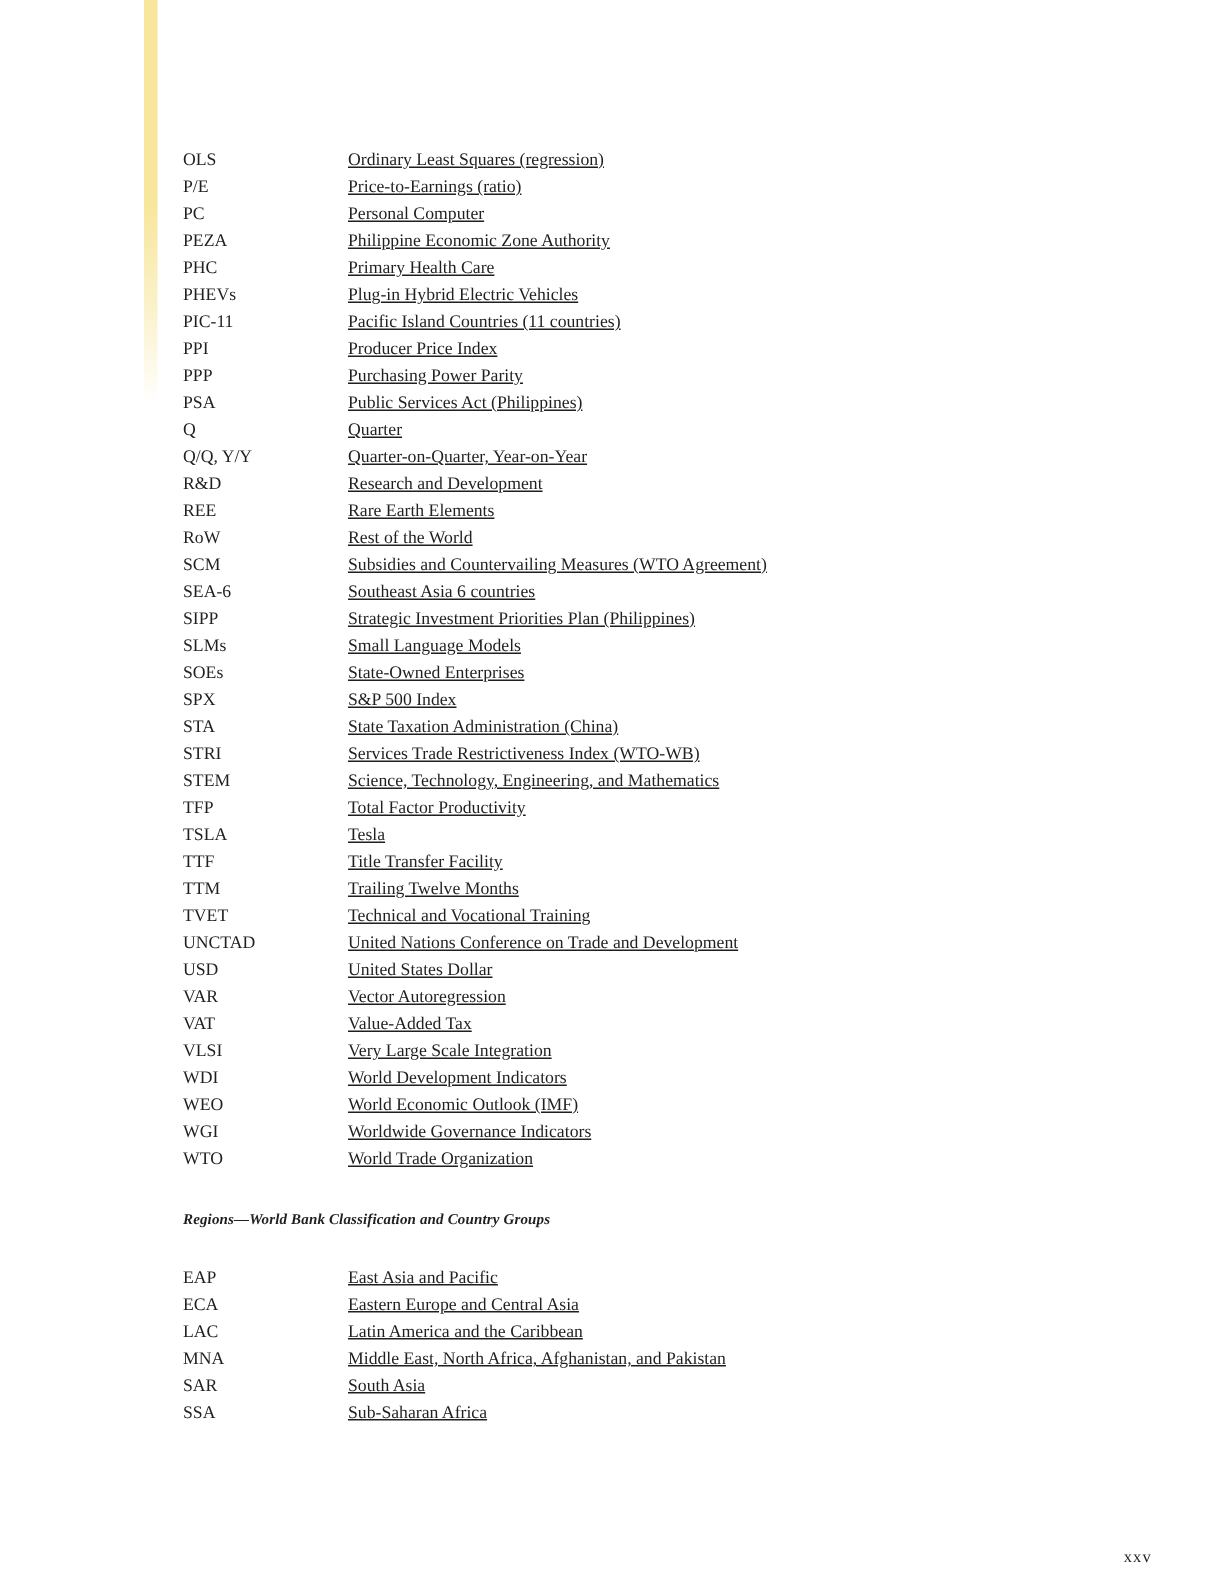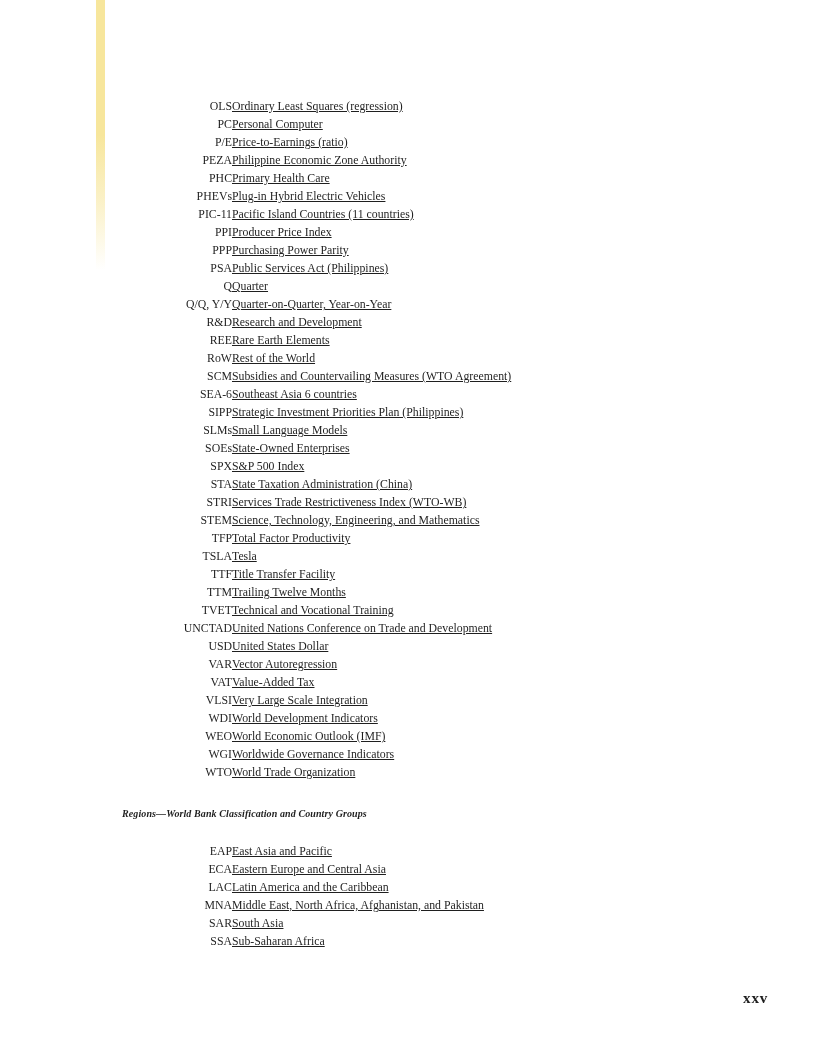--- a/index.html
+++ b/index.html
@@ -28,65 +28,65 @@
     left: 122px; top: 97px;
     width: 620px;
   }
   .row {
     display: flex;
     height: 18px;
     line-height: 18px;
     font-size: 11.8px;
     white-space: nowrap;
   }
-  .row .abbr { width: 110px; flex: 0 0 110px; text-align: right; }
+  .row .abbr { width: 110px; flex: 0 0 110px; }
   .row .def  { flex: 1; text-decoration: underline; }
   .regions-heading {
     margin-top: 24px;
     height: 18px;
     line-height: 18px;
     font-size: 10px;
     font-weight: bold;
     font-style: italic;
     letter-spacing: 0.1px;
     white-space: nowrap;
   }
   .regions-list { margin-top: 19px; }
   .page-number {
     position: absolute;
-    right: 48px; top: 990px;
-    font-size: 15px;
-    font-weight: bold;
+    right: 48px; top: 1032px;
+    font-size: 11px;
+    font-weight: normal;
     letter-spacing: 0.8px;
   }
 </style>
 </head>
 <body>
 
 <div class="page">
   <div class="stripe" style="background: linear-gradient(rgb(247, 230, 156) 0%, rgb(247, 230, 156) 50%, rgba(247, 230, 156, 0.55) 75%, rgba(247, 230, 156, 0) 100%);"></div>
 
   <div class="content">
     <section id="abbrev-list">
   <div class="row">
     <span class="abbr">OLS</span>
     <span class="def">Ordinary Least Squares (regression)</span>
   </div>
 
   <div class="row">
+    <span class="abbr">P/E</span>
+    <span class="def">Price-to-Earnings (ratio)</span>
+  </div>
+
+  <div class="row">
     <span class="abbr">PC</span>
     <span class="def">Personal Computer</span>
   </div>
 
   <div class="row">
-    <span class="abbr">P/E</span>
-    <span class="def">Price-to-Earnings (ratio)</span>
-  </div>
-
-  <div class="row">
     <span class="abbr">PEZA</span>
     <span class="def">Philippine Economic Zone Authority</span>
   </div>
 
   <div class="row">
     <span class="abbr">PHC</span>
     <span class="def">Primary Health Care</span>
   </div>
 
   <div class="row">

